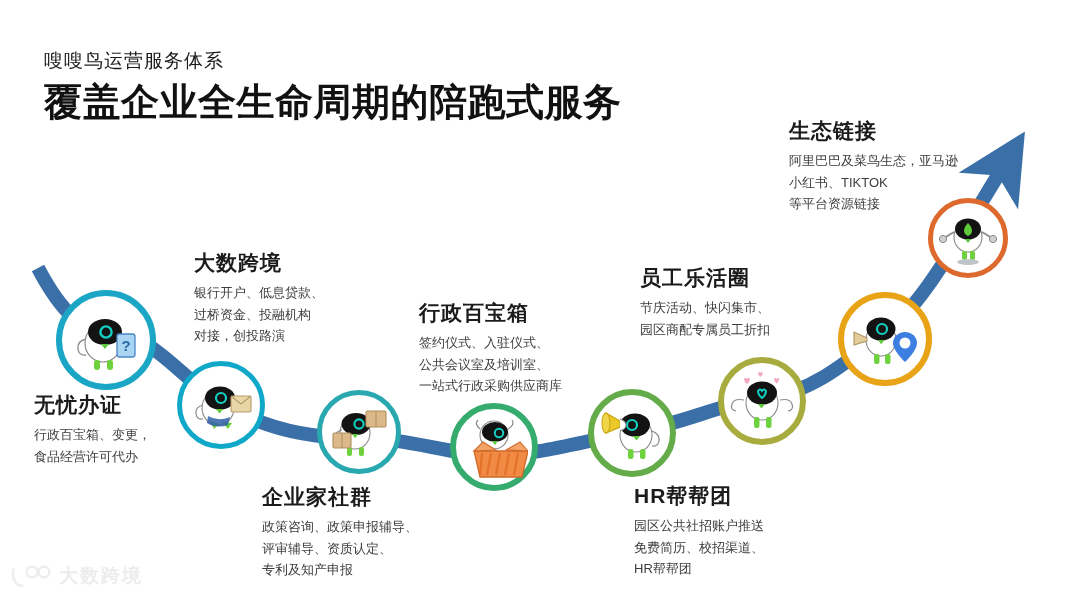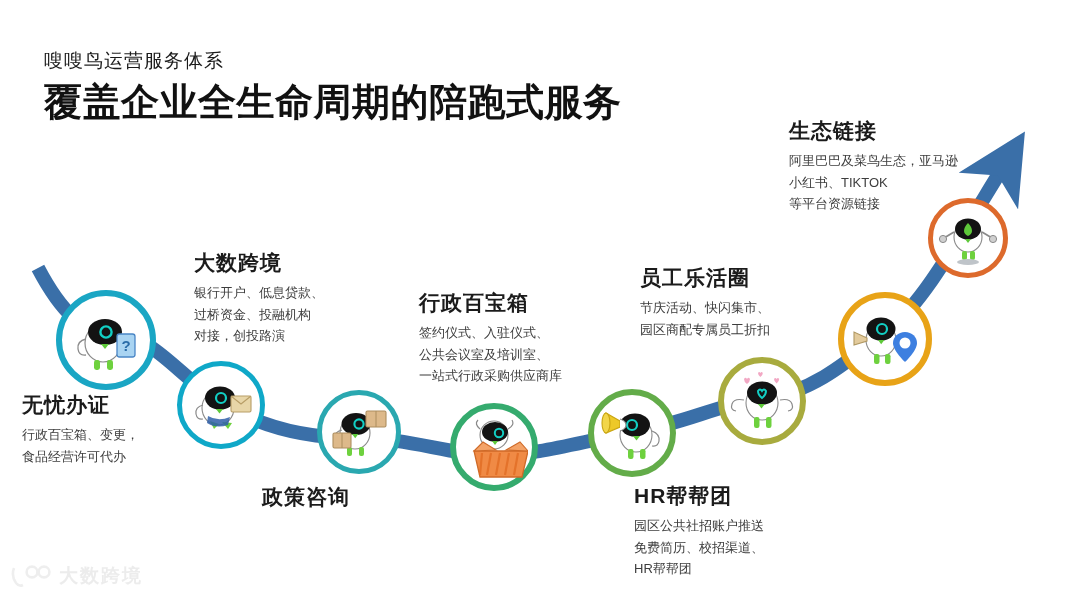--- a/index.html
+++ b/index.html
@@ -93,21 +93,21 @@
       <ellipse cx="36" cy="29" rx="17" ry="13" fill="#131313"></ellipse>
       <circle cx="37" cy="29" r="5.6" fill="none" stroke="#12cfc4" stroke-width="2.4"></circle>
       <path d="M32 41 l4 5 l4 -5 z" fill="#5ec93a"></path>
       <path d="M17 36 q-9 2 -8 10 q1 7 8 6" fill="none" stroke="#8a8a8a" stroke-width="1.3"></path>
       <rect x="25" y="57" width="6" height="10" rx="2.4" fill="#6ed13e"></rect>
       <rect x="38" y="57" width="6" height="10" rx="2.4" fill="#6ed13e"></rect>
       <rect x="48" y="31" width="18" height="23" rx="2.5" fill="#a9d4f2" stroke="#4a86c6" stroke-width="1.3"></rect>
       <text x="57" y="48" font-size="15" font-weight="700" fill="#2a6ca8" text-anchor="middle" font-family="Liberation Sans, sans-serif">?</text>
     </svg>
   </div>
-  <div class="label-block" style="left:22px; top:392px; width:190px;">
+  <div class="label-block" style="left:34px; top:392px; width:190px;">
     <div class="label-title">无忧办证</div>
     <div class="label-desc">行政百宝箱、变更，
 食品经营许可代办</div>
   </div>
 
   <div class="node" style="left:177px; top:361px; width:88px; height:88px; border:5px solid #0fa8c8;">
     <svg class="mascot" width="66" height="66" viewBox="0 0 66 66">
       <ellipse cx="30" cy="36" rx="16" ry="17" fill="#ffffff" stroke="#8a8a8a" stroke-width="1.1"></ellipse>
       <ellipse cx="32" cy="26" rx="15" ry="11.5" fill="#131313"></ellipse>
       <circle cx="33" cy="26" r="5" fill="none" stroke="#12cfc4" stroke-width="2.2"></circle>
@@ -136,21 +136,24 @@
       <path d="M16 31 q-8 2 -7 8 q1 6 7 5" fill="none" stroke="#8a8a8a" stroke-width="1.2"></path>
       <rect x="21" y="48" width="5" height="9" rx="2" fill="#6ed13e"></rect>
       <rect x="33" y="48" width="5" height="9" rx="2" fill="#6ed13e"></rect>
       <rect x="40" y="12" width="20" height="16" rx="1.5" fill="#ddb98a" stroke="#ad8e5f" stroke-width="1.1"></rect>
       <path d="M50 12 v16" stroke="#ad8e5f" stroke-width="1"></path>
       <rect x="7" y="34" width="18" height="15" rx="1.5" fill="#ddb98a" stroke="#ad8e5f" stroke-width="1.1"></rect>
       <path d="M16 34 v15" stroke="#ad8e5f" stroke-width="1"></path>
     </svg>
   </div>
   <div class="label-block" style="left:262px; top:484px; width:230px;">
-    <div class="label-title">政策咨询</div>
+    <div class="label-title">企业家社群</div>
+    <div class="label-desc">政策咨询、政策申报辅导、
+评审辅导、资质认定、
+专利及知产申报</div>
   </div>
 
   <div class="node" style="left:450px; top:403px; width:88px; height:88px; border:6px solid #35ab6e;">
     <svg class="mascot" width="68" height="68" viewBox="0 0 68 68">
       <ellipse cx="34" cy="22" rx="14" ry="14" fill="#ffffff" stroke="#8a8a8a" stroke-width="1.1"></ellipse>
       <ellipse cx="35" cy="19" rx="13" ry="10" fill="#131313"></ellipse>
       <circle cx="39" cy="20" r="4.2" fill="none" stroke="#12cfc4" stroke-width="2"></circle>
       <path d="M32 28 l3 4 l3 -4 z" fill="#5ec93a"></path>
       <path d="M20 16 q-6 -5 -2 -9" fill="none" stroke="#8a8a8a" stroke-width="1.2"></path>
       <path d="M48 16 q7 -4 4 -9" fill="none" stroke="#8a8a8a" stroke-width="1.2"></path>
@@ -160,21 +163,21 @@
         <path d="M22 40 l-2 22"></path>
           <path d="M31 40 l-4 22"></path>
         <path d="M40 40 l-4 22"></path>
           <path d="M49 40 l-4 22"></path>
         <path d="M58 40 l-4 22"></path>
       </g>
       <path d="M14 38 l9 -9 l13 8 z" fill="#f4a368" stroke="#cf6a28" stroke-width="1.1"></path>
       <path d="M68 38 l-8 -9 l-14 8 z" fill="#f4a368" stroke="#cf6a28" stroke-width="1.1"></path>
     </svg>
   </div>
-  <div class="label-block" style="left:419px; top:290px; width:230px;">
+  <div class="label-block" style="left:419px; top:300px; width:230px;">
     <div class="label-title">行政百宝箱</div>
     <div class="label-desc">签约仪式、入驻仪式、
 公共会议室及培训室、
 一站式行政采购供应商库</div>
   </div>
 
   <div class="node" style="left:588px; top:389px; width:88px; height:88px; border:6px solid #63ac49;">
     <svg class="mascot" width="68" height="68" viewBox="0 0 68 68">
       <ellipse cx="38" cy="36" rx="16" ry="17" fill="#ffffff" stroke="#8a8a8a" stroke-width="1.1"></ellipse>
       <ellipse cx="37" cy="26" rx="15" ry="11.5" fill="#131313"></ellipse>

